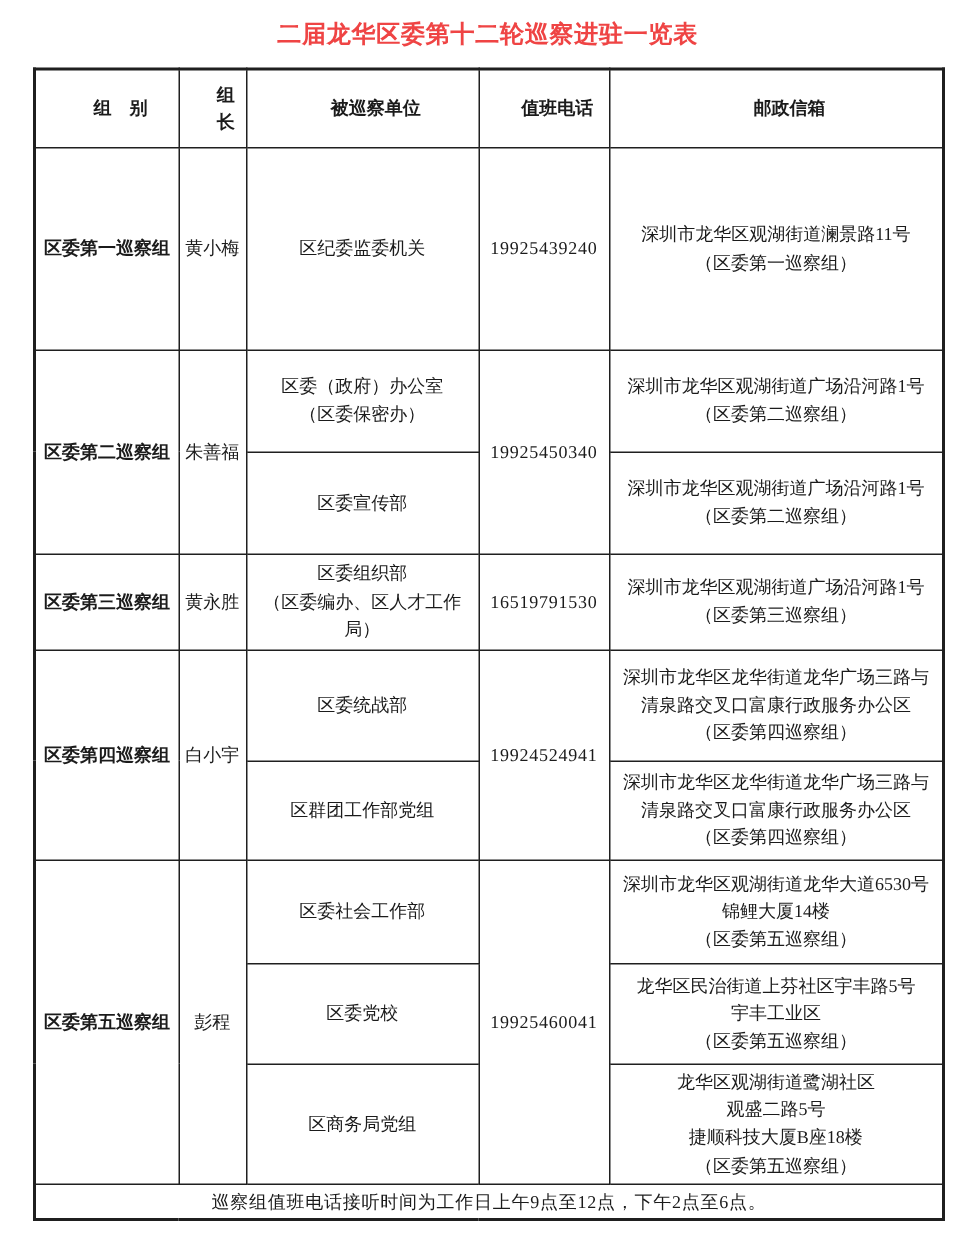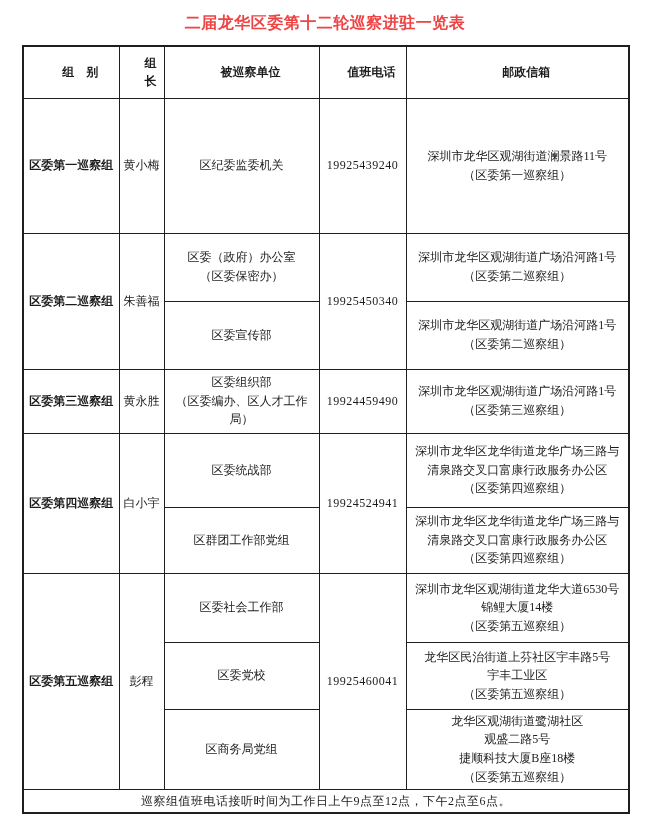--- a/index.html
+++ b/index.html
@@ -94,21 +94,21 @@
         <td class="c-unit">区委宣传部</td>
         <td class="c-mail">深圳市龙华区观湖街道广场沿河路1号
 （区委第二巡察组）</td>
       </tr>
 
       <tr style="height:64px">
         <td class="c-group">区委第三巡察组</td>
         <td class="c-leader">黄永胜</td>
         <td class="c-unit">区委组织部
 （区委编办、区人才工作局）</td>
-        <td class="c-phone">19924459490</td>
+        <td class="c-phone">16519791530</td>
         <td class="c-mail">深圳市龙华区观湖街道广场沿河路1号
 （区委第三巡察组）</td>
       </tr>
 
       <tr style="height:74px">
         <td class="c-group" rowspan="2">区委第四巡察组</td>
         <td class="c-leader" rowspan="2">白小宇</td>
         <td class="c-unit">区委统战部</td>
         <td class="c-phone" rowspan="2">19924524941</td>
         <td class="c-mail">深圳市龙华区龙华街道龙华广场三路与

